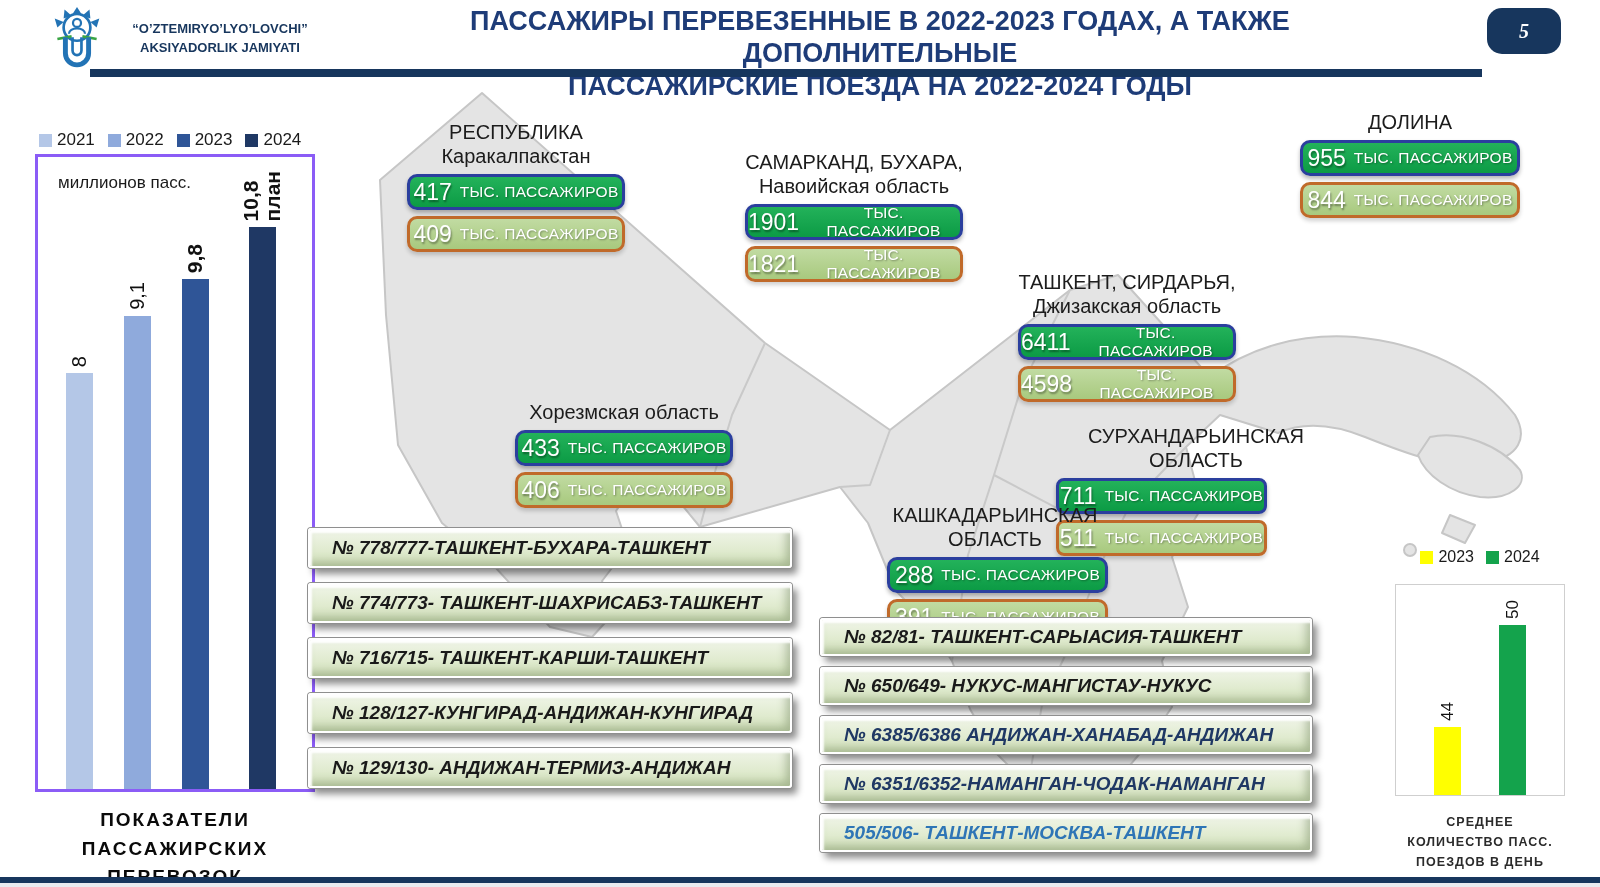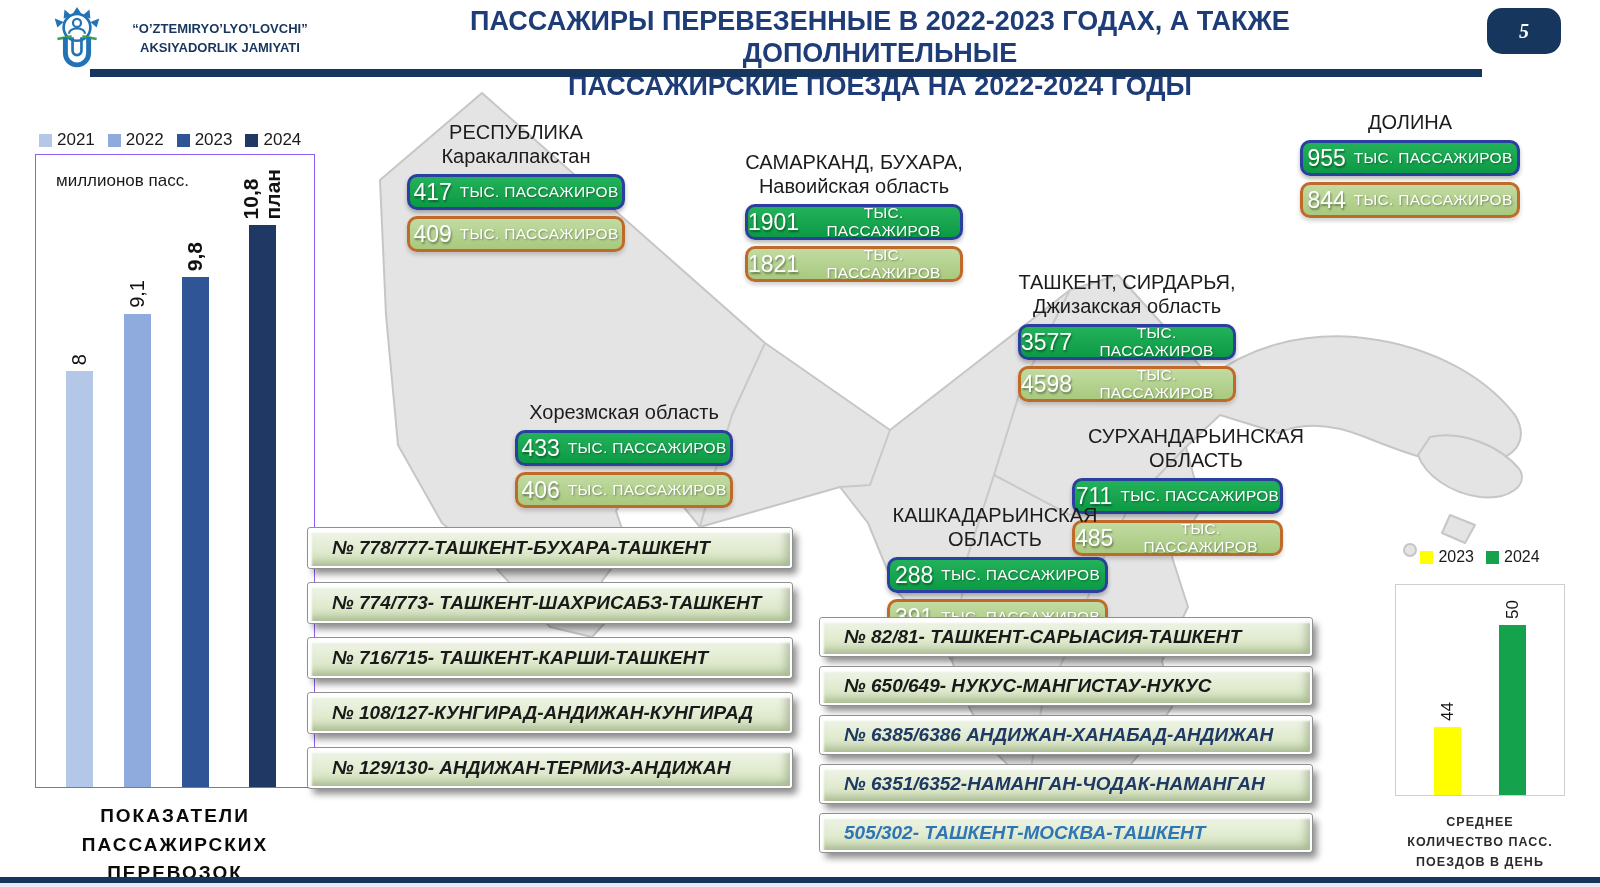--- a/index.html
+++ b/index.html
@@ -16,21 +16,21 @@
               border-radius:15px;color:#fff;display:flex;align-items:center;justify-content:center;
               font-family:"Liberation Serif",serif;font-style:italic;font-size:20px;font-weight:bold;}
   #title-rule{position:absolute;left:90px;top:69px;width:1392px;height:8px;background:#17365d;}
 
   
   #left-chart-block{position:absolute;left:35px;top:124px;width:280px;z-index:3;margin-top:6px;}
   .legend-row{display:flex;align-items:center;gap:13px;font-size:17px;color:#1a1a1a;}
   #left-legend{padding-left:4px;height:20px;}
   .legend-item{display:inline-flex;align-items:center;gap:5px;}
   .swatch{width:13px;height:13px;display:inline-block;}
-  #left-panel{position:relative;margin-top:4px;height:632px;border:1px solid #8b5cf6;background:#fff;}
+  #left-panel{position:relative;margin-top:4px;height:632px;border:3px solid #8b5cf6;background:#fff;}
   #left-annotation{position:absolute;left:20px;top:16px;font-size:17px;color:#1a1a1a;}
   .bars{position:absolute;left:0;bottom:0;width:100%;height:100%;display:flex;
         align-items:flex-end;justify-content:center;gap:31px;box-sizing:border-box;}
   .bar-col{display:flex;flex-direction:column;align-items:center;justify-content:flex-end;}
   .bar{width:27px;}
   .vlabel{writing-mode:vertical-rl;transform:rotate(180deg);font-size:20px;line-height:1.05;
           margin-bottom:6px;white-space:pre-line;color:#111;}
   .vlabel.bold{font-weight:bold;font-size:21px;}
   .chart-caption{margin-top:14px;text-align:center;font-weight:bold;font-size:19px;
                  letter-spacing:2px;line-height:1.5;color:#0a0a0a;white-space:pre-line;}
@@ -50,21 +50,21 @@
   .badge-unit{font-size:15.5px;color:#fff;text-shadow:1px 1px 2px rgba(0,0,0,.35);letter-spacing:.3px;}
   .badge + .badge{margin-top:6px;}
   .region .badge:first-of-type{margin-top:9px;}
 
   #region-karakalpakstan{left:407px;top:120px;width:218px;}
   #region-samarkand{left:745px;top:150px;width:218px;}
   #region-tashkent{left:1018px;top:270px;width:218px;}
   #region-dolina{left:1300px;top:110px;width:220px;}
   #region-khorezm{left:515px;top:400px;width:218px;}
   #region-surkhandarya{left:1056px;top:424px;width:280px;}
-  #region-surkhandarya .badge{width:205px;margin-left:16px;margin-right:auto;}
+  #region-surkhandarya .badge{width:205px;margin-left:0;margin-right:auto;border-radius:8px;}
   #region-kashkadarya{left:850px;top:503px;width:290px;}
   #region-kashkadarya .badge{width:215px;margin-left:37px;margin-right:auto;}
 
   
   .route-list{position:absolute;display:flex;flex-direction:column;z-index:3;font-style:italic;}
   #routes-left{left:308px;top:528px;width:484px;gap:15px;}
   #routes-right{left:820px;top:618px;width:492px;gap:11px;}
   .route{height:40px;display:flex;align-items:center;padding-left:22px;box-sizing:border-box;
          font-weight:bold;font-size:19px;border-radius:3px;
          background:linear-gradient(180deg,#f0f5e8 0%,#e2ecd2 50%,#d3e2bc 100%);
@@ -166,21 +166,21 @@
     <div class="badge badge-bottom">
       <span class="badge-num">1821</span>
       <span class="badge-unit">ТЫС. ПАССАЖИРОВ</span>
     </div>
   </div>
 
   <div class="region" id="region-tashkent">
     <div class="region-line">ТАШКЕНТ, СИРДАРЬЯ,</div>
     <div class="region-line">Джизакская область</div>
     <div class="badge badge-top">
-      <span class="badge-num">3577</span>
+      <span class="badge-num">6411</span>
       <span class="badge-unit">ТЫС. ПАССАЖИРОВ</span>
     </div>
     <div class="badge badge-bottom">
       <span class="badge-num">4598</span>
       <span class="badge-unit">ТЫС. ПАССАЖИРОВ</span>
     </div>
   </div>
 
   <div class="region" id="region-dolina">
     <div class="region-line">ДОЛИНА</div>
@@ -209,21 +209,21 @@
   </div>
 
   <div class="region" id="region-surkhandarya">
     <div class="region-line">СУРХАНДАРЬИНСКАЯ ОБЛАСТЬ</div>
     <div class="region-line"></div>
     <div class="badge badge-top">
       <span class="badge-num">711</span>
       <span class="badge-unit">ТЫС. ПАССАЖИРОВ</span>
     </div>
     <div class="badge badge-bottom">
-      <span class="badge-num">485</span>
+      <span class="badge-num">511</span>
       <span class="badge-unit">ТЫС. ПАССАЖИРОВ</span>
     </div>
   </div>
 
   <div class="region" id="region-kashkadarya">
     <div class="region-line">КАШКАДАРЬИНСКАЯ ОБЛАСТЬ</div>
     <div class="region-line"></div>
     <div class="badge badge-top">
       <span class="badge-num">288</span>
       <span class="badge-unit">ТЫС. ПАССАЖИРОВ</span>
@@ -277,29 +277,29 @@
     </div>
     <div class="chart-caption">ПОКАЗАТЕЛИ
 ПАССАЖИРСКИХ
 ПЕРЕВОЗОК</div>
   </div>
 
   <div id="routes-left" class="route-list">
       <div class="route" style="color: rgb(26, 26, 26);">№ 778/777-ТАШКЕНТ-БУХАРА-ТАШКЕНТ</div>
       <div class="route" style="color: rgb(26, 26, 26);">№ 774/773- ТАШКЕНТ-ШАХРИСАБЗ-ТАШКЕНТ</div>
       <div class="route" style="color: rgb(26, 26, 26);">№ 716/715- ТАШКЕНТ-КАРШИ-ТАШКЕНТ</div>
-      <div class="route" style="color: rgb(26, 26, 26);">№ 108/127-КУНГИРАД-АНДИЖАН-КУНГИРАД</div>
+      <div class="route" style="color: rgb(26, 26, 26);">№ 128/127-КУНГИРАД-АНДИЖАН-КУНГИРАД</div>
       <div class="route" style="color: rgb(26, 26, 26);">№ 129/130- АНДИЖАН-ТЕРМИЗ-АНДИЖАН</div>
     </div>
   <div id="routes-right" class="route-list">
       <div class="route" style="color: rgb(26, 26, 26);">№ 82/81- ТАШКЕНТ-САРЫАСИЯ-ТАШКЕНТ</div>
       <div class="route" style="color: rgb(26, 26, 26);">№ 650/649- НУКУС-МАНГИСТАУ-НУКУС</div>
       <div class="route" style="color: rgb(31, 56, 100);">№ 6385/6386 АНДИЖАН-ХАНАБАД-АНДИЖАН</div>
       <div class="route" style="color: rgb(31, 56, 100);">№ 6351/6352-НАМАНГАН-ЧОДАК-НАМАНГАН</div>
-      <div class="route" style="color: rgb(46, 117, 182);">505/302- ТАШКЕНТ-МОСКВА-ТАШКЕНТ</div>
+      <div class="route" style="color: rgb(46, 117, 182);">505/506- ТАШКЕНТ-МОСКВА-ТАШКЕНТ</div>
     </div>
 
   <div id="right-chart-block">
     <div id="right-legend" class="legend-row">
         <span class="legend-item">
           <span class="swatch" style="background: rgb(255, 255, 0);"></span>
           <span>2023</span>
         </span>
         <span class="legend-item">
           <span class="swatch" style="background: rgb(20, 163, 76);"></span>

